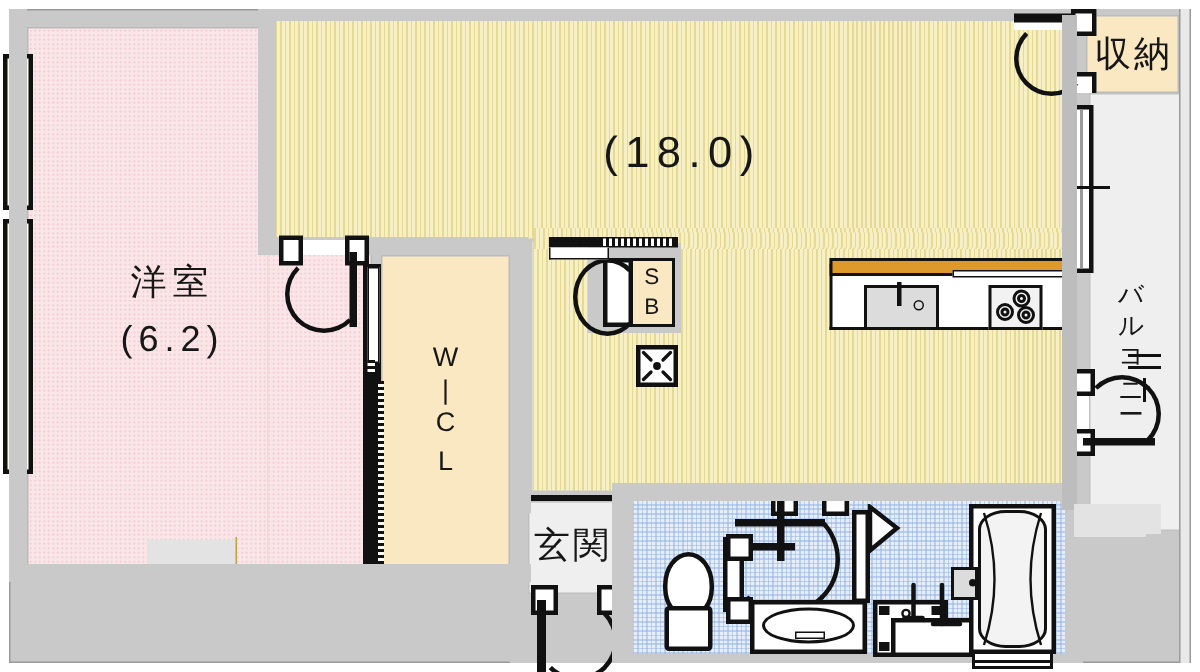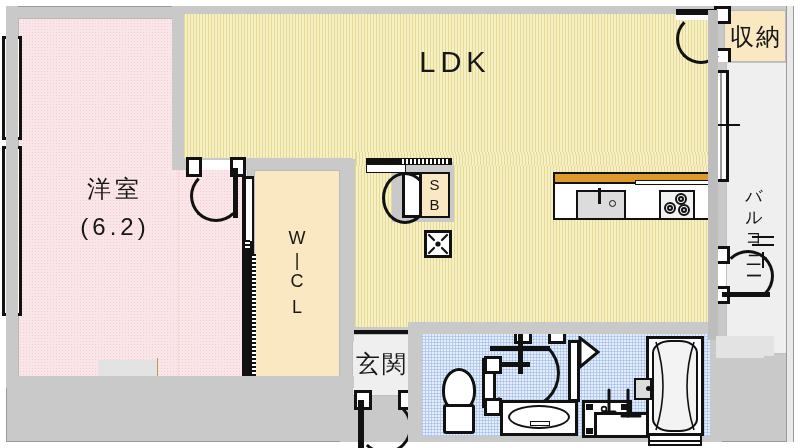--- a/index.html
+++ b/index.html
@@ -80,21 +80,21 @@
   <div class="ab" style="left:5px;top:149px;width:14px;height:164px;background:#fffdf0;"></div>
   <div class="ab" style="left:11px;top:149px;width:2px;height:164px;background:#ffffff;"></div>
   <div class="ab" style="left:9px;top:270px;width:6px;height:22px;background:#8d8d8d;"></div>
 
   <div class="ab f-yellow" style="left:180px;top:10px;width:536px;height:150px;border:1px solid #c9c9c9;"></div>
   <div class="ab f-yellow" style="left:354px;top:160px;width:362px;height:168px;border:1px solid #c9c9c9;"></div>
 
   <div class="ab f-yellow" style="left:356px;top:152px;width:358px;height:14px;border:none;"></div>
   <div class="ab f-yellow" style="left:420px;top:155px;width:292px;height:10px;border:none;"></div>
 
-  <div class="lbl lbl-ldk" style="left:395px;top:46px;width:120px;">LDK</div>
+  <div class="lbl lbl-ldk" style="left:382px;top:86px;width:146px;">(18.0)</div>
 
   <div class="ab wall" style="left:172px;top:6px;width:12px;height:158px;"></div>
 
   <div class="ab wall" style="left:172px;top:6px;width:545px;height:8px;"></div>
 
   <div class="ab wall" style="left:172px;top:158px;width:180px;height:12px;"></div>
   <div class="ab f-white" style="left:190px;top:160px;width:48px;height:10px;"></div>
   <div class="hinge" style="left:186px;top:157px;width:10px;height:14px;"></div>
   <div class="hinge" style="left:230px;top:157px;width:10px;height:14px;"></div>
   <div class="swing" style="left:190px;top:170px;width:46px;height:46px;border-color:transparent;border-left-color:#111;border-bottom-color:#111;

